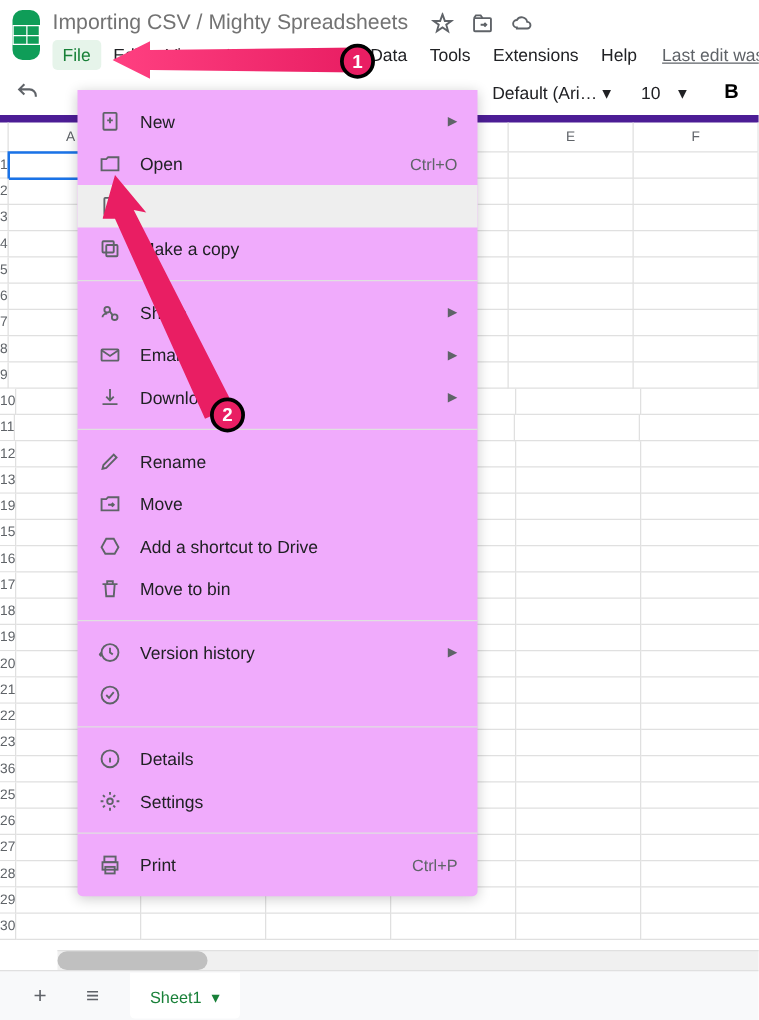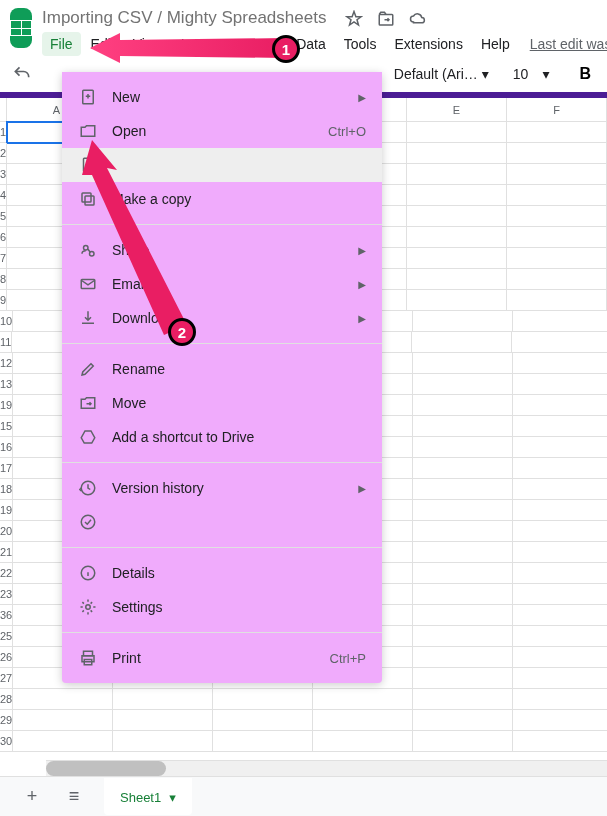--- a/index.html
+++ b/index.html
@@ -491,20 +491,28 @@
       <span class="dd-label">Move</span>
     </div>
     <div class="dd-item">
       <span class="dd-icon">
         <svg width="18" height="18" viewBox="0 0 24 24" fill="none" stroke="#5f6368" stroke-width="2">
           <path d="M8 4l8 0 5 9-4 7H7l-4-7z"></path>
         </svg>
       </span>
       <span class="dd-label">Add a shortcut to Drive</span>
     </div>
+    <div class="dd-item">
+      <span class="dd-icon">
+        <svg width="18" height="18" viewBox="0 0 24 24" fill="none" stroke="#5f6368" stroke-width="2">
+          <path d="M4 7h16M9 7V4h6v3m-8 0l1 13h8l1-13"></path>
+        </svg>
+      </span>
+      <span class="dd-label">Move to bin</span>
+    </div>
     <div class="dd-sep"></div>
     <div class="dd-item">
       <span class="dd-icon">
         <svg width="18" height="18" viewBox="0 0 24 24" fill="none" stroke="#5f6368" stroke-width="2">
           <circle cx="12" cy="12" r="9"></circle>
           <path d="M12 7v5l3 2M3 12l-2 2 2 2"></path>
         </svg>
       </span>
       <span class="dd-label">Version history</span>
       <span class="dd-arrow">▶</span>

